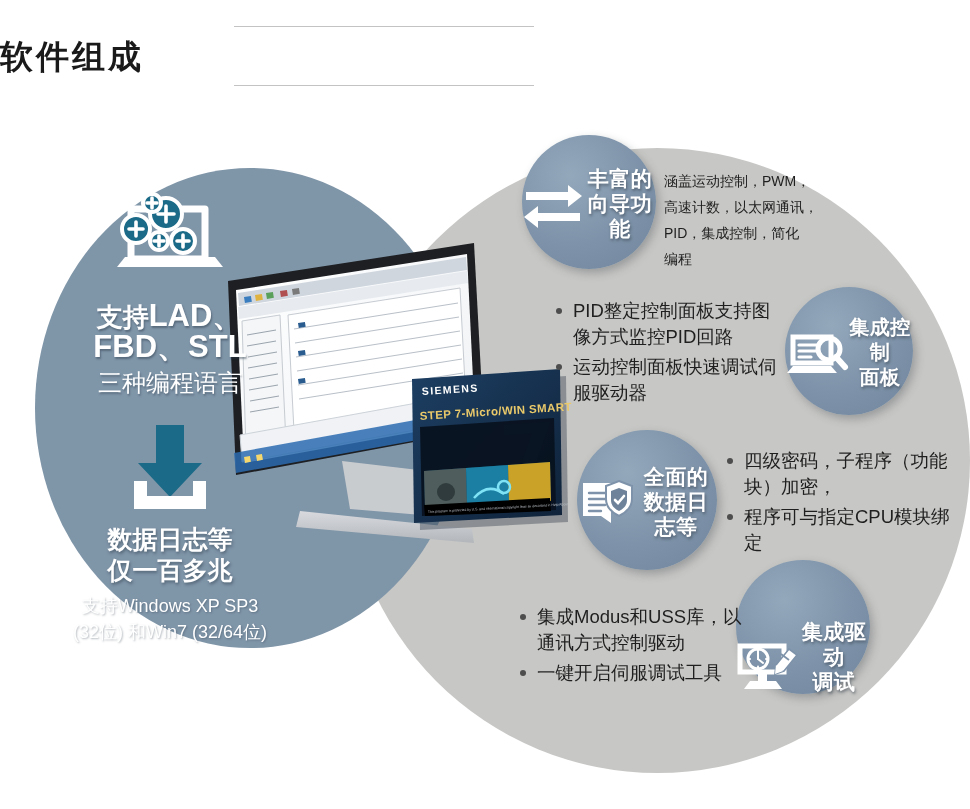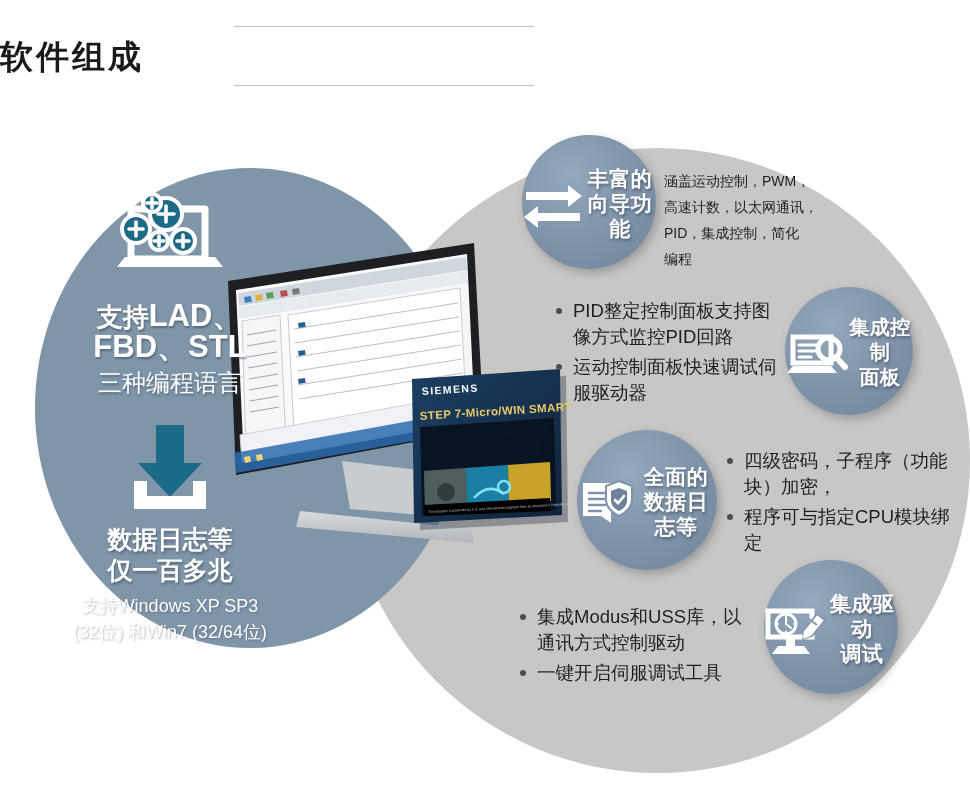--- a/index.html
+++ b/index.html
@@ -71,21 +71,21 @@
   .badge .bicon{margin-top:12px;height:52px;display:flex;align-items:center;justify-content:center;}
   .badge .blabel{
     font-size:21px;font-weight:bold;line-height:25px;margin-top:2px;
     text-shadow:1px 2px 3px rgba(45,55,68,.55);
     letter-spacing:0.5px;
   }
 
   #badge-wizard{left:522px;top:135px;width:134px;height:134px;}
   #badge-panel {left:785px;top:287px;width:128px;height:128px;}
   #badge-ip    {left:577px;top:430px;width:140px;height:140px;}
-  #badge-drive {left:764px;top:560px;width:134px;height:134px;}
+  #badge-drive {left:736px;top:560px;width:134px;height:134px;align-items:flex-end;}
 
   #badge-panel .blabel{font-size:20px;}
   #badge-ip .blabel{font-size:21px;}
   #badge-drive .blabel{font-size:21px;}
 
   
   .txtblock{position:absolute;color:#1f1f1f;}
   .plain{font-size:14px;line-height:26px;}
   .bullets{list-style:none;margin:0;padding:0;font-size:18.5px;line-height:26px;}
   .bullets li{position:relative;padding-left:17px;margin-bottom:4px;}

